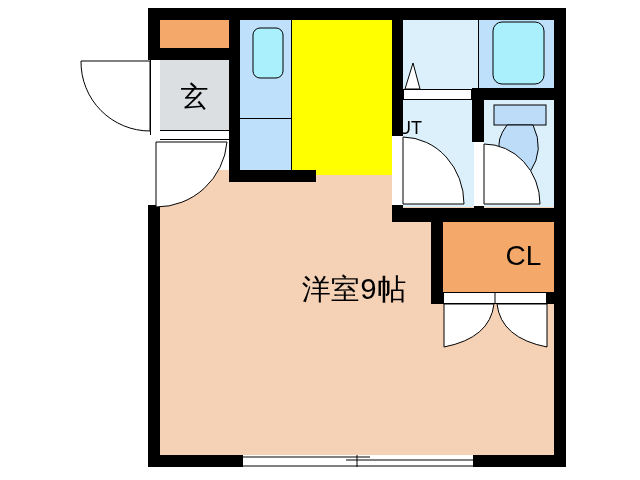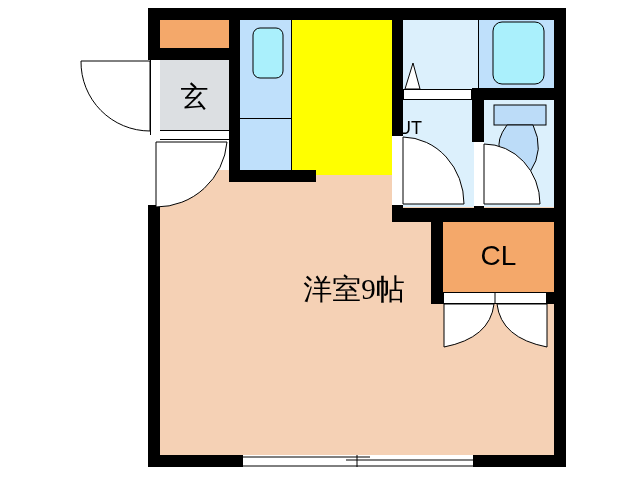--- a/index.html
+++ b/index.html
@@ -87,16 +87,16 @@
     <g>
       <line x1="243" y1="457" x2="370" y2="457" stroke="#000" stroke-width="1"></line>
       <line x1="243" y1="466" x2="473" y2="466" stroke="#000" stroke-width="1"></line>
       <line x1="346" y1="460" x2="473" y2="460" stroke="#000" stroke-width="1"></line>
       <line x1="357" y1="455" x2="357" y2="467" stroke="#000" stroke-width="1"></line>
     </g>
   </svg>
 
   <div class="label" style="left:160px;top:78px;width:69px;font-size:28px;font-family:'DejaVu Sans',sans-serif;">玄</div>
   <div class="label" style="left:384px;top:118px;width:52px;font-size:18px;">UT</div>
-  <div class="label" style="left:443px;top:240px;width:111px;font-size:28px;">CL</div>
-  <div class="label" style="left:284px;top:270px;width:140px;font-size:29px;font-family:Liberation Serif, serif;">洋室9帖</div>
+  <div class="label" style="left:443px;top:240px;width:111px;font-size:28px;padding-left:25px;">CL</div>
+  <div class="label" style="left:284px;top:270px;width:140px;font-size:29px;font-family:Liberation Mono, monospace;">洋室9帖</div>
 
 </div>
 
 </body></html>

